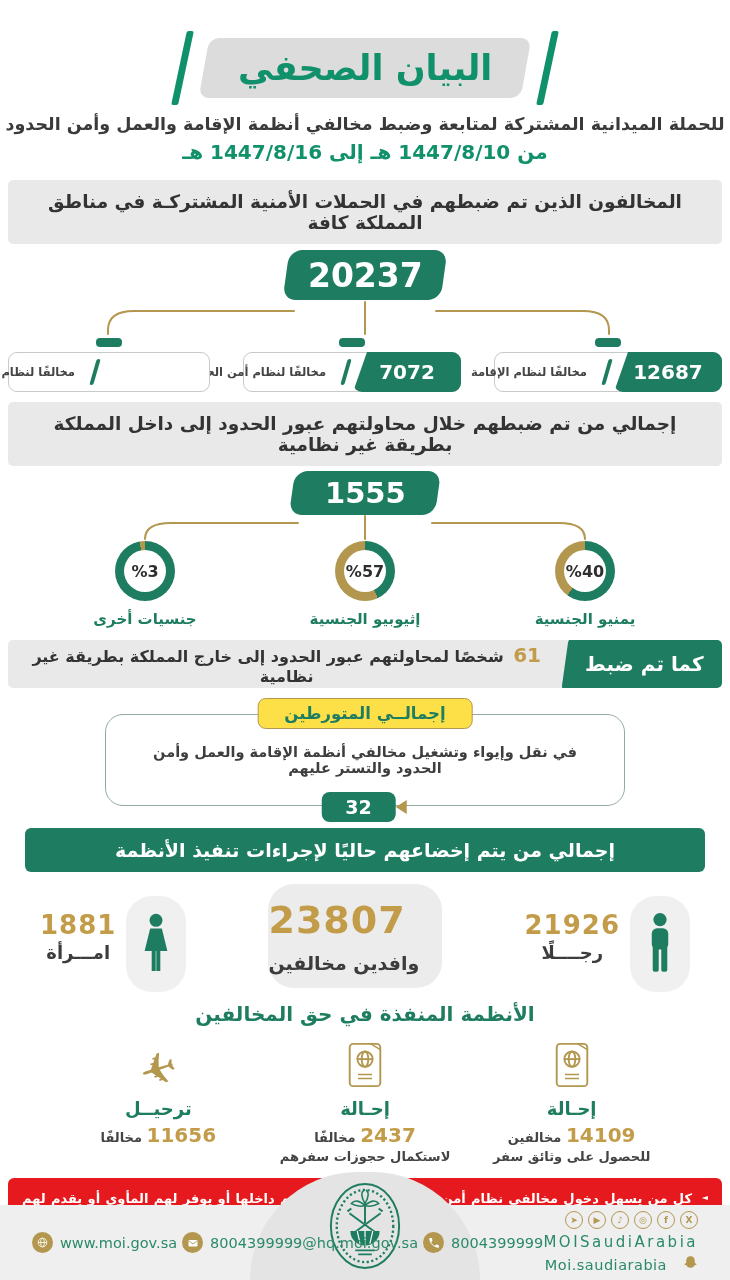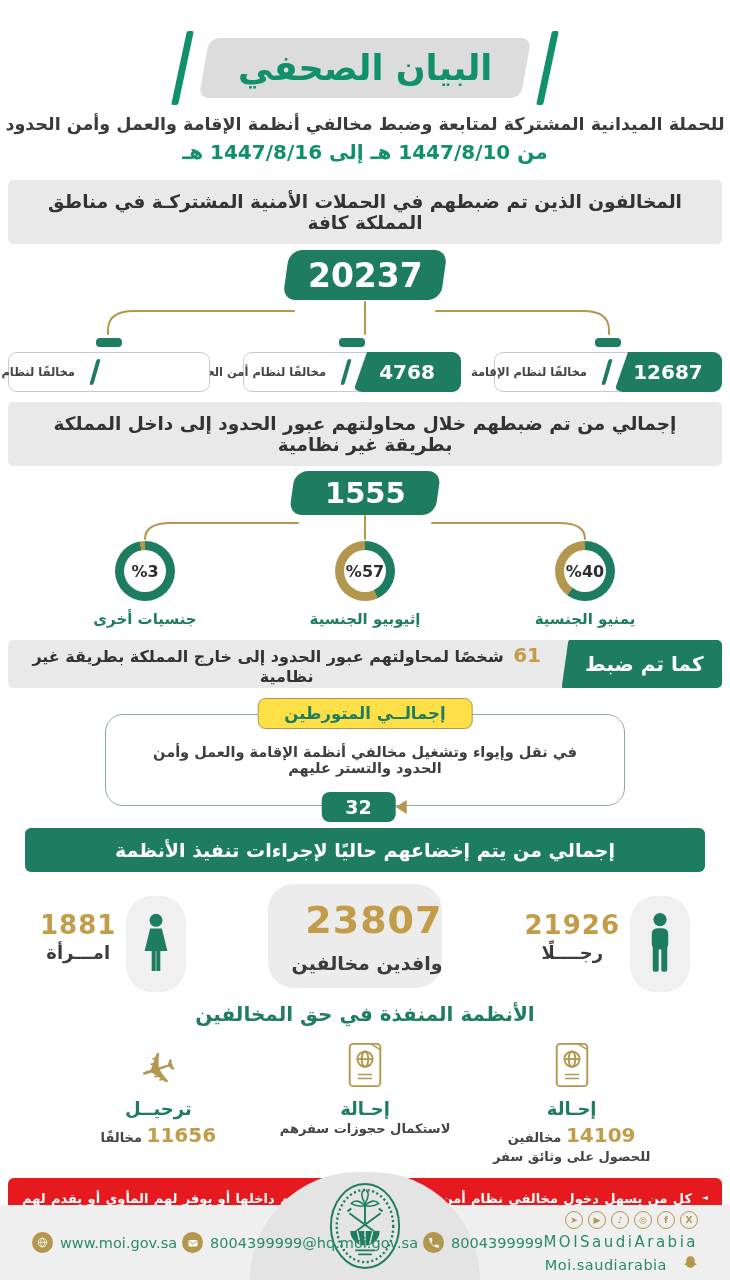--- a/index.html
+++ b/index.html
@@ -68,21 +68,21 @@
   
   .greenband{margin:22px 25px 0; background:var(--green); border-radius:6px; padding:11px 10px; text-align:center; color:#fff; font-size:19px; font-weight:bold;}
 
   
   .stats{display:flex; justify-content:space-between; align-items:flex-start; padding:0 40px; margin-top:12px;}
   .stat{display:flex; align-items:flex-start; gap:10px; margin-top:12px;}
   .capsule{width:60px; height:96px; background:#f0f0f0; border-radius:26px; display:flex; align-items:center; justify-content:center;}
   .stat .nums{text-align:center; margin-top:14px;}
   .stat .v{font-size:26px; font-weight:bold; color:var(--goldnum); letter-spacing:1px;}
   .stat .t{font-size:18px; font-weight:bold; color:#3c3c3c; margin-top:2px;}
-  .blob{width:174px; height:104px; background:#ececec; border-radius:26px; display:flex; flex-direction:column; align-items:flex-start; justify-content:center;gap:8px;}
+  .blob{width:174px; height:104px; background:#ececec; border-radius:26px; display:flex; flex-direction:column; align-items:flex-end; justify-content:center;gap:8px;}
   .blob .v{font-size:38px; font-weight:bold; color:var(--goldnum); letter-spacing:1px;}
   .blob .t{font-size:19px; font-weight:bold; color:#3c3c3c; margin-top:2px;}
 
   
   .enf-title{margin-top:10px; text-align:center; font-size:20px; font-weight:bold; color:var(--green);}
   .enf-row{display:flex; justify-content:space-around; padding:0 55px; margin-top:8px;}
   .enf-col{width:180px; text-align:center;}
   .enf-icon{height:58px; display:flex; align-items:flex-end; justify-content:center; color:var(--gold);}
   .plane{font-size:44px; line-height:1; display:inline-block; transform:scaleX(-1) rotate(18deg); color:var(--gold);}
   .enf-name{margin-top:6px; font-size:18px; font-weight:bold; color:var(--green);}
@@ -142,21 +142,21 @@
       <div class="dash"></div>
       <div class="pill w1">
         <div class="num">12687</div>
         <div class="mini-slash"></div>
         <div class="lbl">مخالفًا لنظام الإقامة</div>
       </div>
     </div>
     <div class="leaf">
       <div class="dash"></div>
       <div class="pill w2">
-        <div class="num">4768</div>
+        <div class="num">7072</div>
         <div class="mini-slash"></div>
         <div class="lbl">مخالفًا لنظام أمن الحدود</div>
       </div>
     </div>
     <div class="leaf">
       <div class="dash"></div>
       <div class="pill w3">
         <div class="mini-slash"></div>
         <div class="lbl">مخالفًا لنظام العمل</div>
       </div>
@@ -270,20 +270,21 @@
         <svg width="40" height="54" viewBox="0 0 34 44" fill="none" stroke="#b3974f" stroke-width="1.6">
           <rect x="4" y="4" width="26" height="36" rx="3"></rect>
           <path d="M22 4 l8 5" stroke-width="1.2"></path>
           <circle cx="17" cy="17" r="6.5"></circle>
           <ellipse cx="17" cy="17" rx="2.8" ry="6.5"></ellipse>
           <path d="M10.5 17 h13"></path>
           <path d="M11 30 h12 M11 33.5 h12" stroke-width="1.3"></path>
         </svg>
       </div>
       <div class="enf-name">إحـالة</div>
+      <div class="enf-num"><span class="v num-ltr">2437</span> <span>مخالفًا</span></div>
       <div class="enf-note">لاستكمال حجوزات سفرهم</div>
     </div>
     <div class="enf-col">
       <div class="enf-icon">
           <span class="plane">✈</span>
         </div>
       <div class="enf-name">ترحيــل</div>
       <div class="enf-num"><span class="v num-ltr">11656</span> <span>مخالفًا</span></div>
       <div class="enf-note"></div>
     </div>

